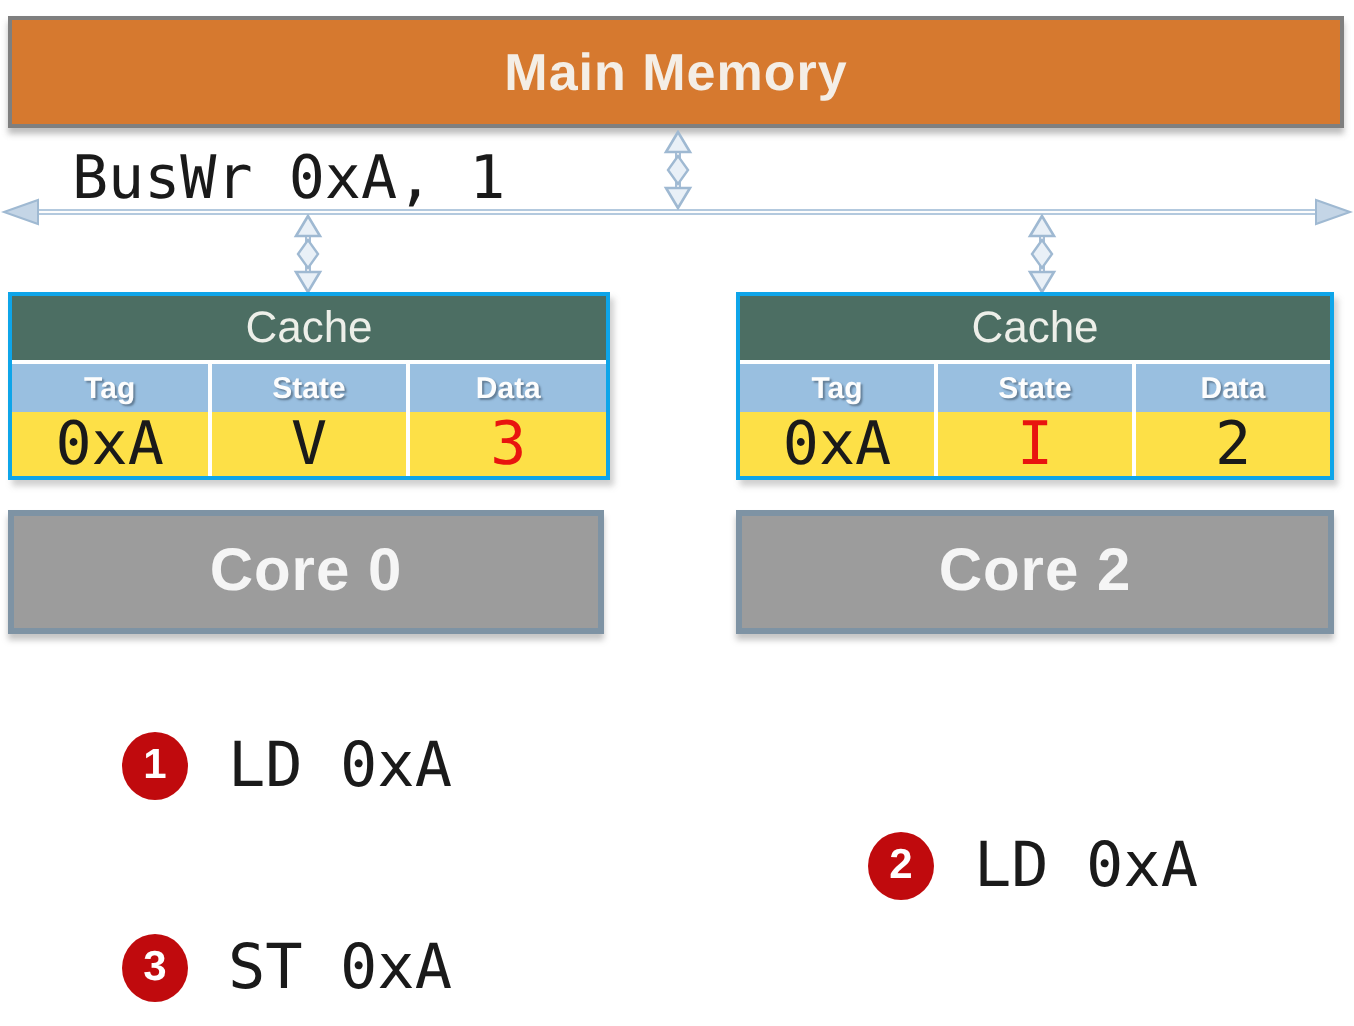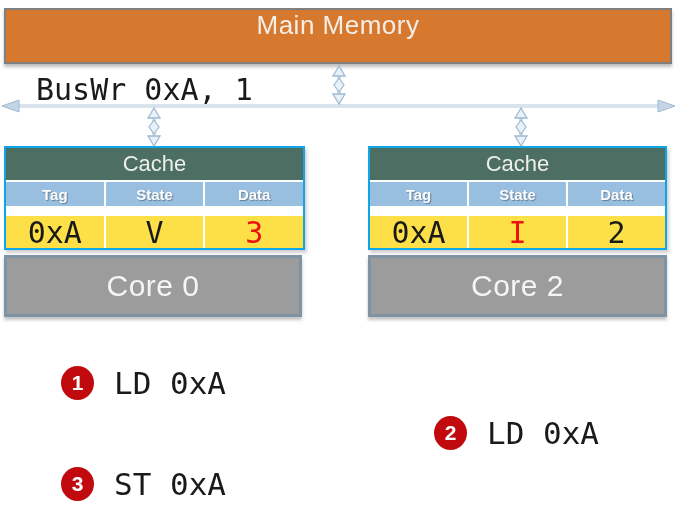--- a/index.html
+++ b/index.html
@@ -6,22 +6,23 @@
   .canvas {
     position:relative; width:677px; height:513px; background:#ffffff;
     overflow:hidden; font-family:"Liberation Sans", sans-serif;
   }
   .mono { font-family:"DejaVu Sans Mono", monospace; }
 
   
   .memory {
     position:absolute; left:4px; top:8px; width:668px; height:56px;
     box-sizing:border-box; border:2px solid #7F7F7F;
-    display:flex; align-items:flex-start; justify-content:center;
+    display:flex; align-items:center; justify-content:center;
     box-shadow:0 3px 3px rgba(110,110,110,0.45);
+    font-weight:bold;
   }
   .memory-label { color:#F4EEE6; font-size:26px; letter-spacing:0.5px; }
 
   
   .bus-svg { position:absolute; left:0; top:96px; }
   .conn { position:absolute; }
   .bus-label {
     position:absolute; left:36px; top:72px; font-size:30px; color:#1A1A1A;
     white-space:pre;
   }
@@ -34,21 +35,21 @@
   }
   .cache-left  { left:4px;   width:301px; }
   .cache-right { left:368px; width:299px; }
   .cache-title {
     height:32px; margin-bottom:2px;
     display:flex; align-items:center; justify-content:center;
     color:#EDEFE9; font-size:22px;
   }
   .cache-cols {
     display:grid; grid-template-columns:1fr 1fr 1fr; gap:2px;
-    background:#ffffff; margin-bottom:10px;
+    background:#ffffff; margin-bottom:0;
   }
   .col-cell {
     height:24px; display:flex; align-items:center; justify-content:center;
     color:#FDFDFD; font-size:15px; font-weight:bold;
     text-shadow:1px 1px 1px rgba(70,90,110,0.65);
   }
   .cache-row {
     display:grid; grid-template-columns:1fr 1fr 1fr; gap:2px;
     background:#ffffff;
   }
@@ -60,21 +61,21 @@
 
   
   .core {
     position:absolute; top:255px; height:62px; box-sizing:border-box;
     border:3px solid #7E93A4;
     display:flex; align-items:center; justify-content:center;
     box-shadow:0 3px 3px rgba(110,110,110,0.4);
   }
   .core-left  { left:4px;   width:298px; }
   .core-right { left:368px; width:299px; }
-  .core-label { color:#F5F5F5; font-size:30px; letter-spacing:0.5px; }
+  .core-label { color:#F5F5F5; font-size:30px; letter-spacing:0.5px;font-weight:bold; }
 
   
   .event { position:absolute; display:flex; align-items:center; gap:20px; }
   .event-1 { left:61px;  top:365px; }
   .event-2 { left:434px; top:415px; }
   .event-3 { left:61px;  top:466px; }
   .badge {
     width:33px; height:34px; border-radius:50%;
     display:flex; align-items:center; justify-content:center;
     color:#ffffff; font-size:21px; font-weight:bold;

